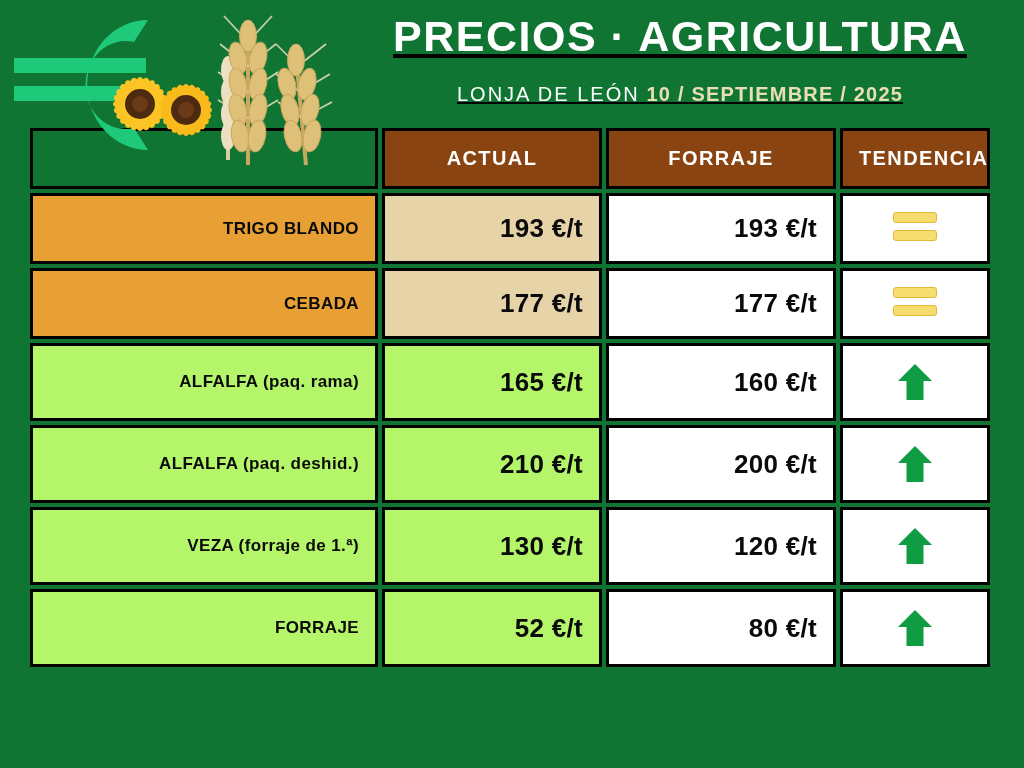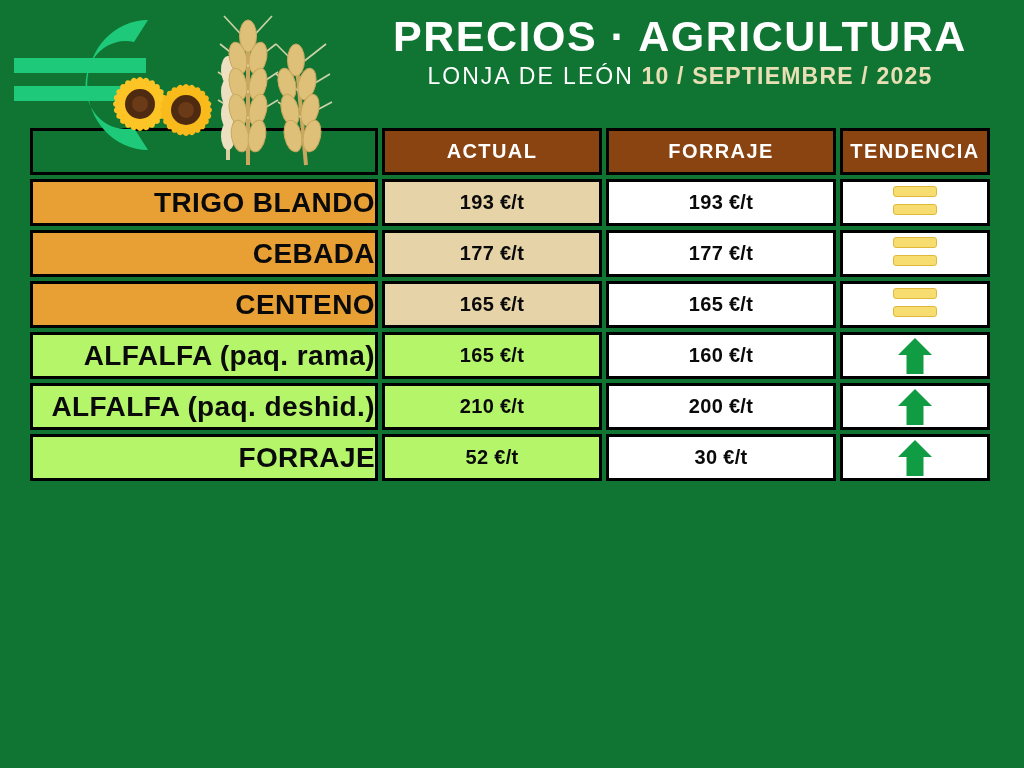--- a/index.html
+++ b/index.html
@@ -28,32 +28,33 @@
   }
 
   
   #header {
     position: absolute;
     left: 360px;
     top: 14px;
     width: 640px;
     text-align: center;
     z-index: 2;
+    text-decoration: underline;
   }
   #title {
     color: #ffffff;
     font-size: 43px;
     font-weight: bold;
     letter-spacing: 1.5px;
     line-height: 1.05;
     white-space: nowrap;
   }
   #subtitle {
-    margin-top: 4px;
-    font-size: 23px;
+    margin-top: 24px;
+    font-size: 20px;
     font-weight: bold;
     letter-spacing: 1.3px;
     white-space: nowrap;
   }
   #subtitle .place {
     color: #ffffff;
     font-weight: normal;
     letter-spacing: 2px;
   }
   #subtitle .date {
@@ -73,21 +74,21 @@
     table-layout: fixed;
     z-index: 1;
   }
   #price-table col.c-label   { width: 348px; }
   #price-table col.c-actual  { width: 220px; }
   #price-table col.c-prev    { width: 230px; }
   #price-table col.c-trend   { width: 150px; }
 
   #price-table th, #price-table td {
     border: 3px solid #000000;
-    padding: 0;
+    padding: 16px;
     height: 47px;
     box-sizing: border-box;
   }
 
   th.corner {
     border-color: #000000;
     background: transparent;
     border-top: 3px solid #000;
     border-left: 3px solid #000;
     border-bottom: 3px solid #000;
@@ -99,29 +100,29 @@
     font-size: 20px;
     font-weight: bold;
     letter-spacing: 1.4px;
     text-align: center;
     vertical-align: middle;
   }
 
   td.label {
     text-align: right;
     padding-right: 14px;
-    font-size: 28px;
+    font-size: 17px;
     font-weight: bold;
     color: #0a0a0a;
     letter-spacing: 0.4px;
     vertical-align: middle;
   }
   td.val {
-    text-align: center;
-    font-size: 20px;
+    text-align: right;
+    font-size: 26px;
     font-weight: bold;
     color: #0a0a0a;
     letter-spacing: 0.3px;
     vertical-align: middle;
   }
   td.trend {
     text-align: center;
     vertical-align: middle;
     background: #ffffff;
   }
@@ -292,44 +293,46 @@
         <td class="val actual">193 €/t</td>
         <td class="val prev">193 €/t</td>
         <td class="trend"><span class="icon-equal"><i></i><i></i></span></td>
       </tr>
       <tr class="cereal">
         <td class="label">CEBADA</td>
         <td class="val actual">177 €/t</td>
         <td class="val prev">177 €/t</td>
         <td class="trend"><span class="icon-equal"><i></i><i></i></span></td>
       </tr>
-      <tr class="cereal">
-        <td class="label">CENTENO</td>
-        <td class="val actual">165 €/t</td>
-        <td class="val prev">165 €/t</td>
-        <td class="trend"><span class="icon-equal"><i></i><i></i></span></td>
-      </tr>
       <tr class="forraje">
         <td class="label">ALFALFA (paq. rama)</td>
         <td class="val actual">165 €/t</td>
         <td class="val prev">160 €/t</td>
         <td class="trend"><span class="icon-up"><svg viewBox="0 0 40 40" width="40" height="40">
               <path d="M20 2 L37 19 L28.5 19 L28.5 38 L11.5 38 L11.5 19 L3 19 Z" fill="#109c42"></path>
             </svg></span></td>
       </tr>
       <tr class="forraje">
         <td class="label">ALFALFA (paq. deshid.)</td>
         <td class="val actual">210 €/t</td>
         <td class="val prev">200 €/t</td>
         <td class="trend"><span class="icon-up"><svg viewBox="0 0 40 40" width="40" height="40">
               <path d="M20 2 L37 19 L28.5 19 L28.5 38 L11.5 38 L11.5 19 L3 19 Z" fill="#109c42"></path>
             </svg></span></td>
       </tr>
       <tr class="forraje">
-        <td class="label">FORRAJE</td>
-        <td class="val actual">52 €/t</td>
-        <td class="val prev">30 €/t</td>
+        <td class="label">VEZA (forraje de 1.ª)</td>
+        <td class="val actual">130 €/t</td>
+        <td class="val prev">120 €/t</td>
         <td class="trend"><span class="icon-up"><svg viewBox="0 0 40 40" width="40" height="40">
               <path d="M20 2 L37 19 L28.5 19 L28.5 38 L11.5 38 L11.5 19 L3 19 Z" fill="#109c42"></path>
             </svg></span></td>
       </tr>
+      <tr class="forraje">
+        <td class="label">FORRAJE</td>
+        <td class="val actual">52 €/t</td>
+        <td class="val prev">80 €/t</td>
+        <td class="trend"><span class="icon-up"><svg viewBox="0 0 40 40" width="40" height="40">
+              <path d="M20 2 L37 19 L28.5 19 L28.5 38 L11.5 38 L11.5 19 L3 19 Z" fill="#109c42"></path>
+            </svg></span></td>
+      </tr>
     </tbody>
 </table>
 
 </body></html>

